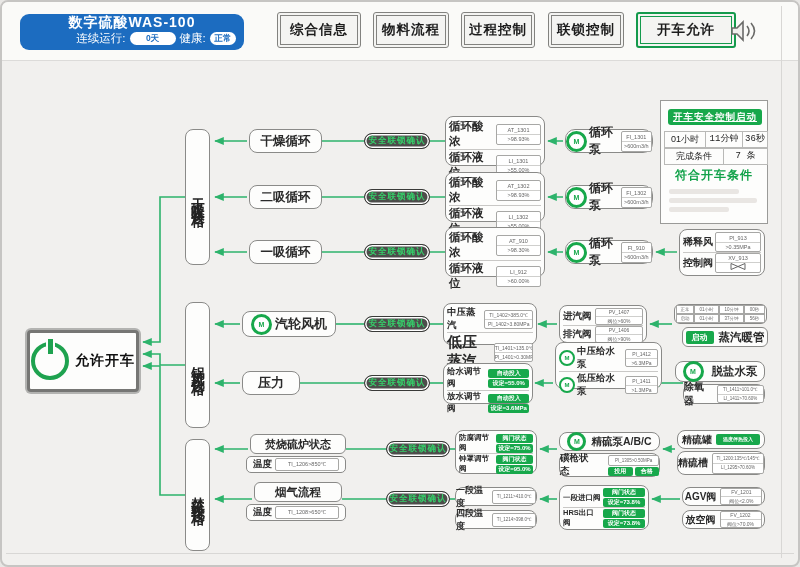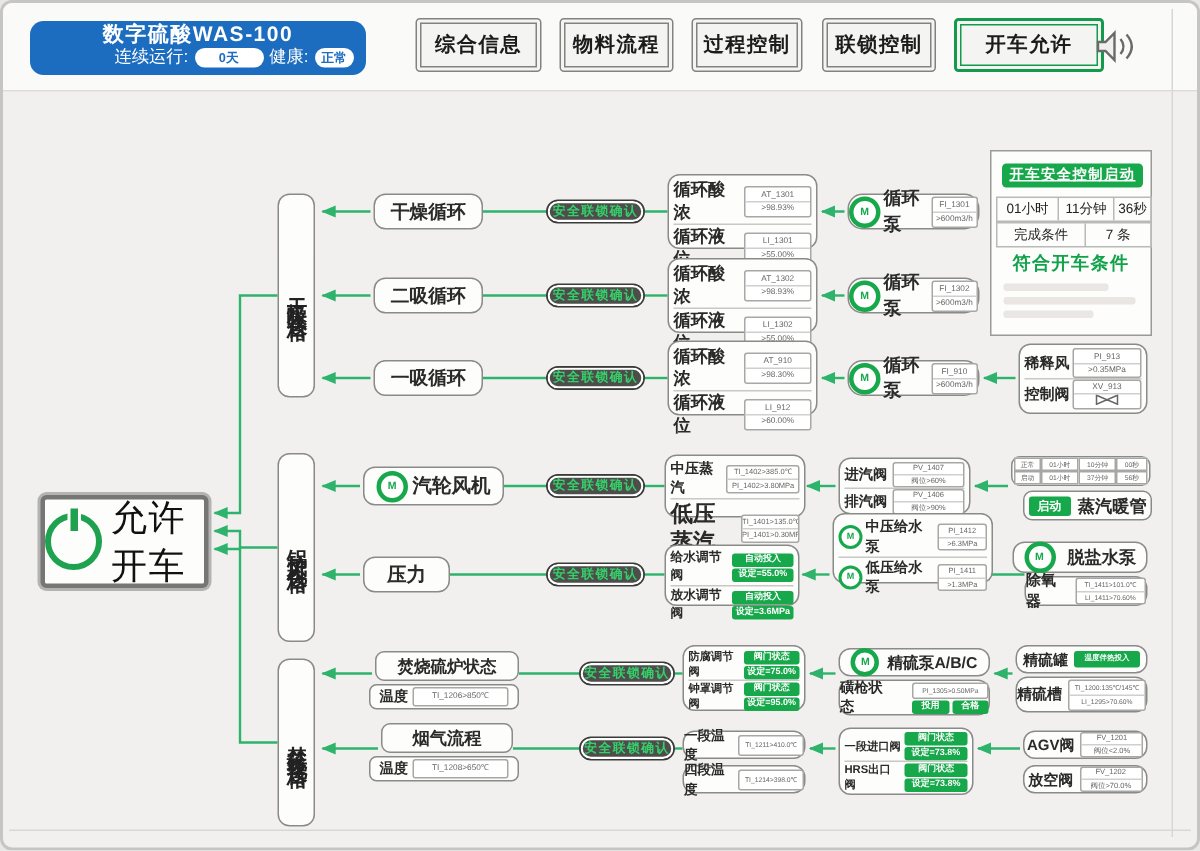--- a/index.html
+++ b/index.html
@@ -25,27 +25,27 @@
   .rowlbl{font-weight:bold;color:#2a2a2a;}
   .micon{display:inline-flex;align-items:center;justify-content:center;width:15px;height:15px;border-radius:50%;border:3px solid #17a84b;background:#fff;color:#17a84b;font-size:7px;font-weight:bold;flex:none;}
   .twocol{flex-direction:column;align-items:stretch;justify-content:space-between;padding:2px 3px;}
   .crow{display:flex;align-items:center;justify-content:space-between;gap:2px;flex:1;}
   .crow + .crow{border-top:1px solid #c9c8c6;}
   
   #panel{left:658px;top:98px;width:108px;height:124px;background:#fdfdfc;border:1px solid #9a9a98;}
   #panel .ptitle{position:absolute;left:7px;top:8px;width:94px;height:16px;background:#17a84b;border-radius:3px;color:#fff;font-size:9.5px;font-weight:bold;line-height:16px;text-align:center;letter-spacing:1px;cursor:pointer;text-decoration:underline;}
   .prow{position:absolute;left:3px;width:102px;display:flex;border:1px solid #b9b9b7;}
   .prow span{font-size:9px;color:#222;line-height:15px;text-align:center;}
-  .prow span + span{border-left:1px solid #b9b9b7;}
+  .prow span + span{border-left:1px solid #b9b9b7;font-family:Liberation Mono, monospace;}
   .faint{position:absolute;left:8px;height:5px;background:#e9e6e3;border-radius:2px;}
   
   #permit{left:25px;top:328px;width:112px;height:62px;background:#fdfdfc;border:3px solid #767674;box-shadow:0 0 0 2px #b3b3b1;border-radius:4px;display:flex;align-items:center;justify-content:center;gap:6px;}
   #pwr{position:relative;width:30px;height:30px;border:4px solid #1ea24f;border-radius:50%;flex:none;}
   #pwr i{position:absolute;left:50%;top:-7px;margin-left:-2.5px;width:5px;height:15px;background:#1ea24f;box-shadow:0 0 0 2px #fdfdfc;}
-  #permit .plabel{font-size:24px;font-weight:normal;color:#111;letter-spacing:1px;}
+  #permit .plabel{font-size:14px;font-weight:bold;color:#111;letter-spacing:1px;}
   svg.wire{position:absolute;left:0;top:0;pointer-events:none;}
 </style>
 </head>
 <body>
 
 <div id="frame">
 
   <svg class="wire" width="796" height="563">
     <defs>
       <marker id="ar" markerWidth="7" markerHeight="6" refX="5.5" refY="2.5" orient="auto">

